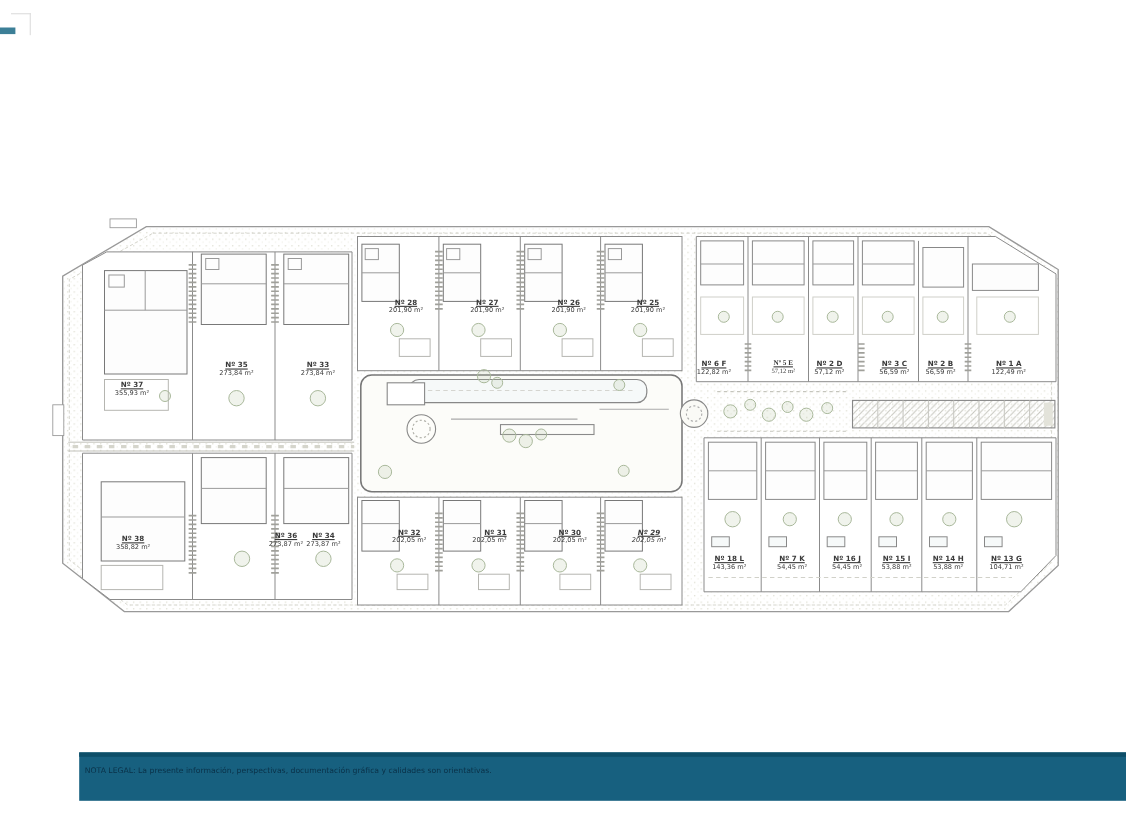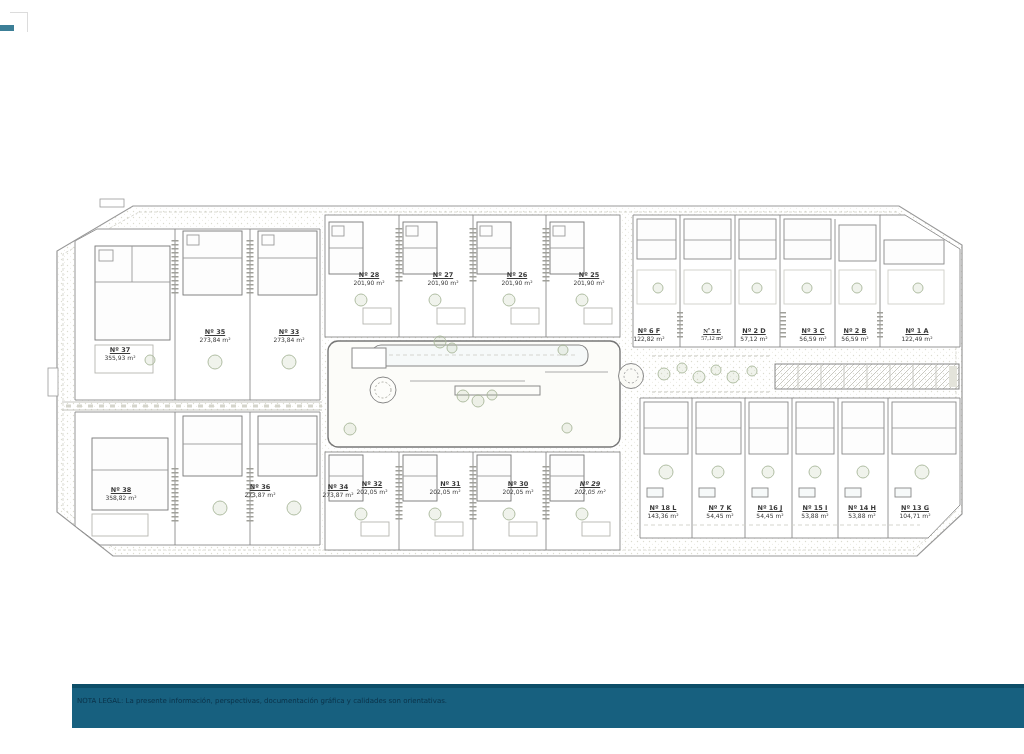--- a/index.html
+++ b/index.html
@@ -323,21 +323,21 @@
       <div class="unit-area">122,49 m²</div>
     </div>
     <div class="unit-label" style="left: 121px; top: 486px;">
       <div class="unit-id">Nº 38</div>
       <div class="unit-area">358,82 m²</div>
     </div>
     <div class="unit-label" style="left: 220px; top: 483px; margin-left: 40px;">
       <div class="unit-id">Nº 36</div>
       <div class="unit-area">273,87 m²</div>
     </div>
-    <div class="unit-label" style="left: 294px; top: 483px; margin-left: 44px;">
+    <div class="unit-label" style="left: 294px; top: 483px;">
       <div class="unit-id">Nº 34</div>
       <div class="unit-area">273,87 m²</div>
     </div>
     <div class="unit-label" style="left: 372px; top: 480px;">
       <div class="unit-id">Nº 32</div>
       <div class="unit-area">202,05 m²</div>
     </div>
     <div class="unit-label" style="left: 445px; top: 480px; text-align: right;">
       <div class="unit-id">Nº 31</div>
       <div class="unit-area">202,05 m²</div>

